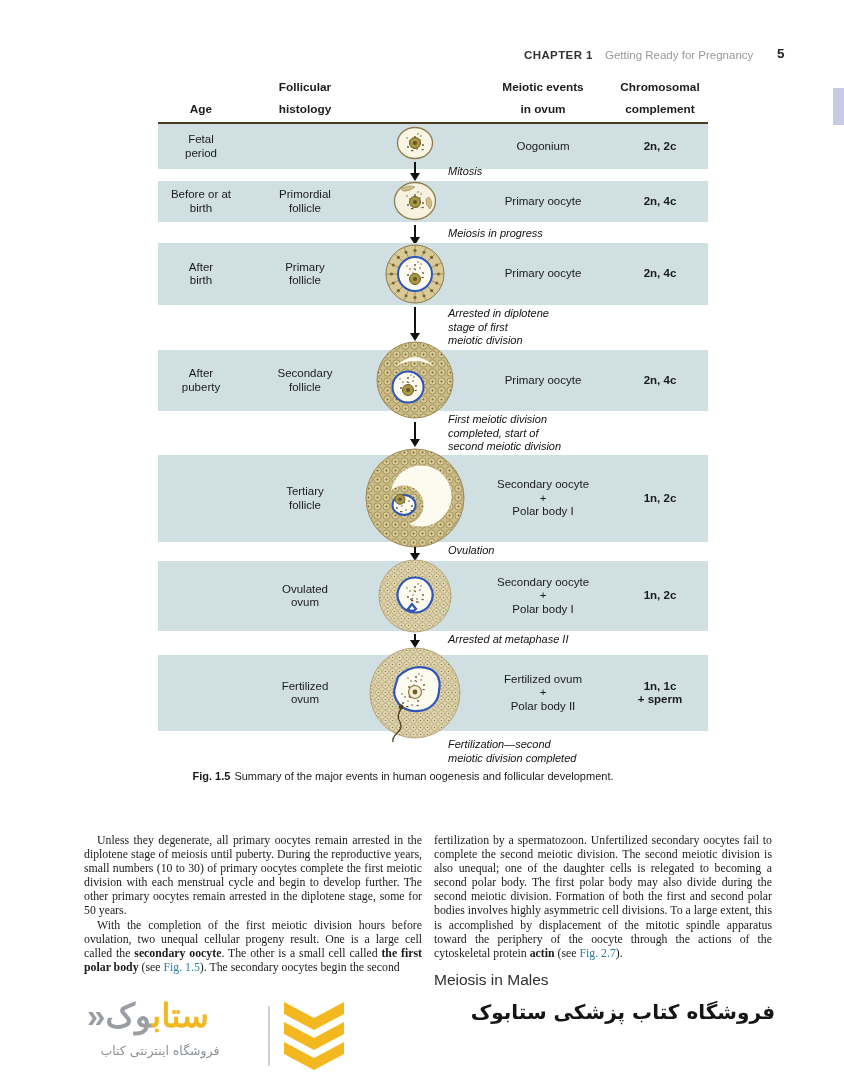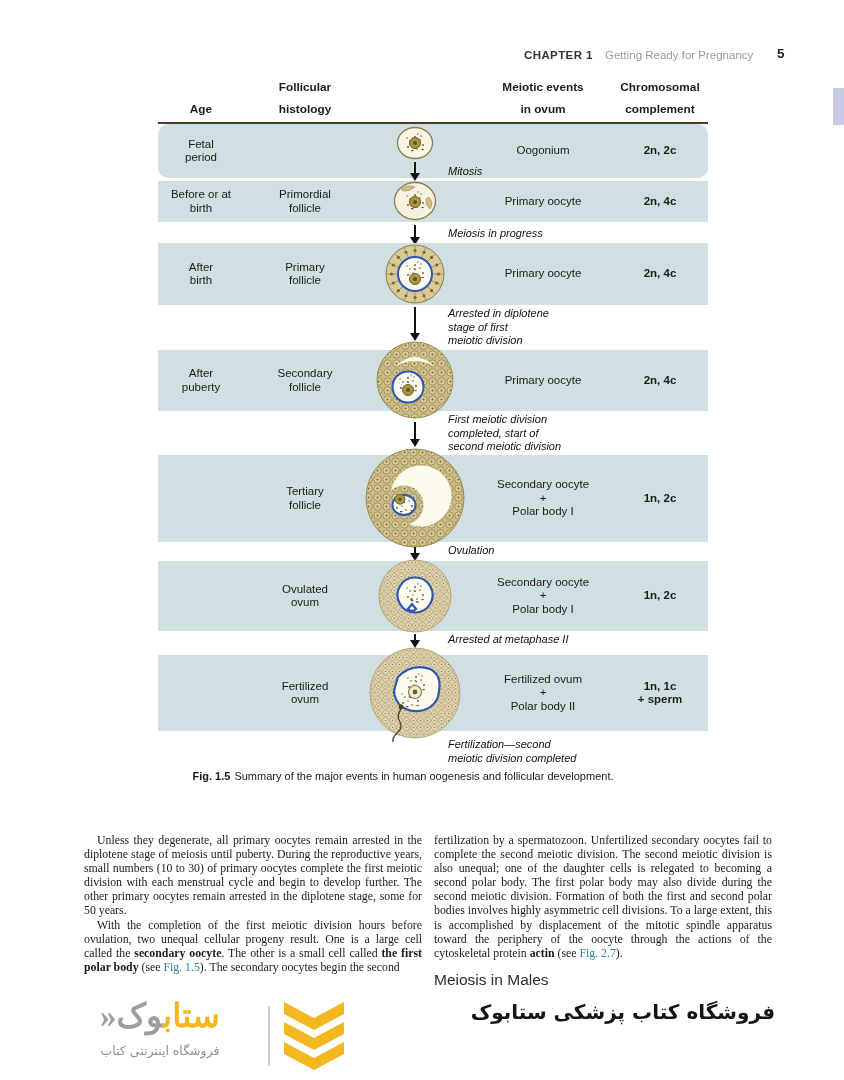--- a/index.html
+++ b/index.html
@@ -36,22 +36,22 @@
   
   .col{position:absolute;width:338px;font-family:"Liberation Serif",serif;font-size:11.8px;
        line-height:14.1px;text-align:justify;color:#1a1a1a;}
   .col p{margin:0;}
   .col p.ind{text-indent:13px;}
   .figlink{color:#2a7f9e;text-decoration:none;cursor:pointer;}
   .sec-head{font-family:"Liberation Sans",sans-serif;font-size:15.5px;color:#2e2e2e;
             margin-top:13px;text-align:left;}
   
   .footer{position:absolute;left:0;top:996px;width:844px;height:84px;background:#ffffff;}
-  .logo-text{position:absolute;left:60px;top:0px;width:200px;text-align:center;direction:rtl;
-             font-family:Liberation Serif, serif;font-size:33px;font-weight:bold;line-height:40px;}
+  .logo-text{position:absolute;left:48px;top:0px;width:200px;text-align:center;direction:rtl;
+             font-family:Liberation Sans, sans-serif;font-size:33px;font-weight:bold;line-height:40px;}
   .logo-yellow{color:#f3b71f;}
   .logo-gray{color:#9a9ea3;}
   .logo-tagline{position:absolute;left:60px;top:47px;width:200px;text-align:center;direction:rtl;
                 font-family:"DejaVu Sans",sans-serif;font-size:12.5px;color:#8e9398;}
   .logo-divider{position:absolute;left:268px;top:10px;width:2px;height:60px;background:#cfcfcf;}
   .logo-chevrons{position:absolute;left:282px;top:6px;}
   .store-fa{position:absolute;right:69px;top:4px;direction:rtl;font-family:"DejaVu Sans",sans-serif;
             font-size:20px;font-weight:bold;color:#151515;}
   .url{position:absolute;right:60px;top:36px;font-family:"DejaVu Sans",sans-serif;font-size:24px;
        font-weight:bold;letter-spacing:6px;color:#1a1a1a;cursor:pointer;}
@@ -107,21 +107,21 @@
 
     <div class="fig-head" style="left:6px;width:74px;">Age</div>
     <div class="fig-head" style="left:100px;width:94px;">Follicular
 histology</div>
     <div class="fig-head" style="left:326px;width:118px;">Meiotic events
 in ovum</div>
     <div class="fig-head" style="left:448px;width:108px;">Chromosomal
 complement</div>
     <div class="fig-rule"></div>
 
-    <div class="fig-row" style="top:36px;height:54px;border-radius:10px;">
+    <div class="fig-row" style="top:36px;height:45px;">
       <div class="cell c-age">Fetal
 period</div>
       <div class="cell c-mei">Oogonium</div>
       <div class="cell c-chr">2n, 2c</div>
     </div>
     <svg class="fig-img" style="left:238px;top:38px;" width="38" height="34">
       <ellipse cx="19" cy="17" rx="17.5" ry="15.5" fill="#faf6e6" stroke="#8c7c4c" stroke-width="1.3"></ellipse>
       <use href="#stip" x="19" y="17"></use>
       <use href="#nuc" x="19" y="17"></use>
     </svg>

